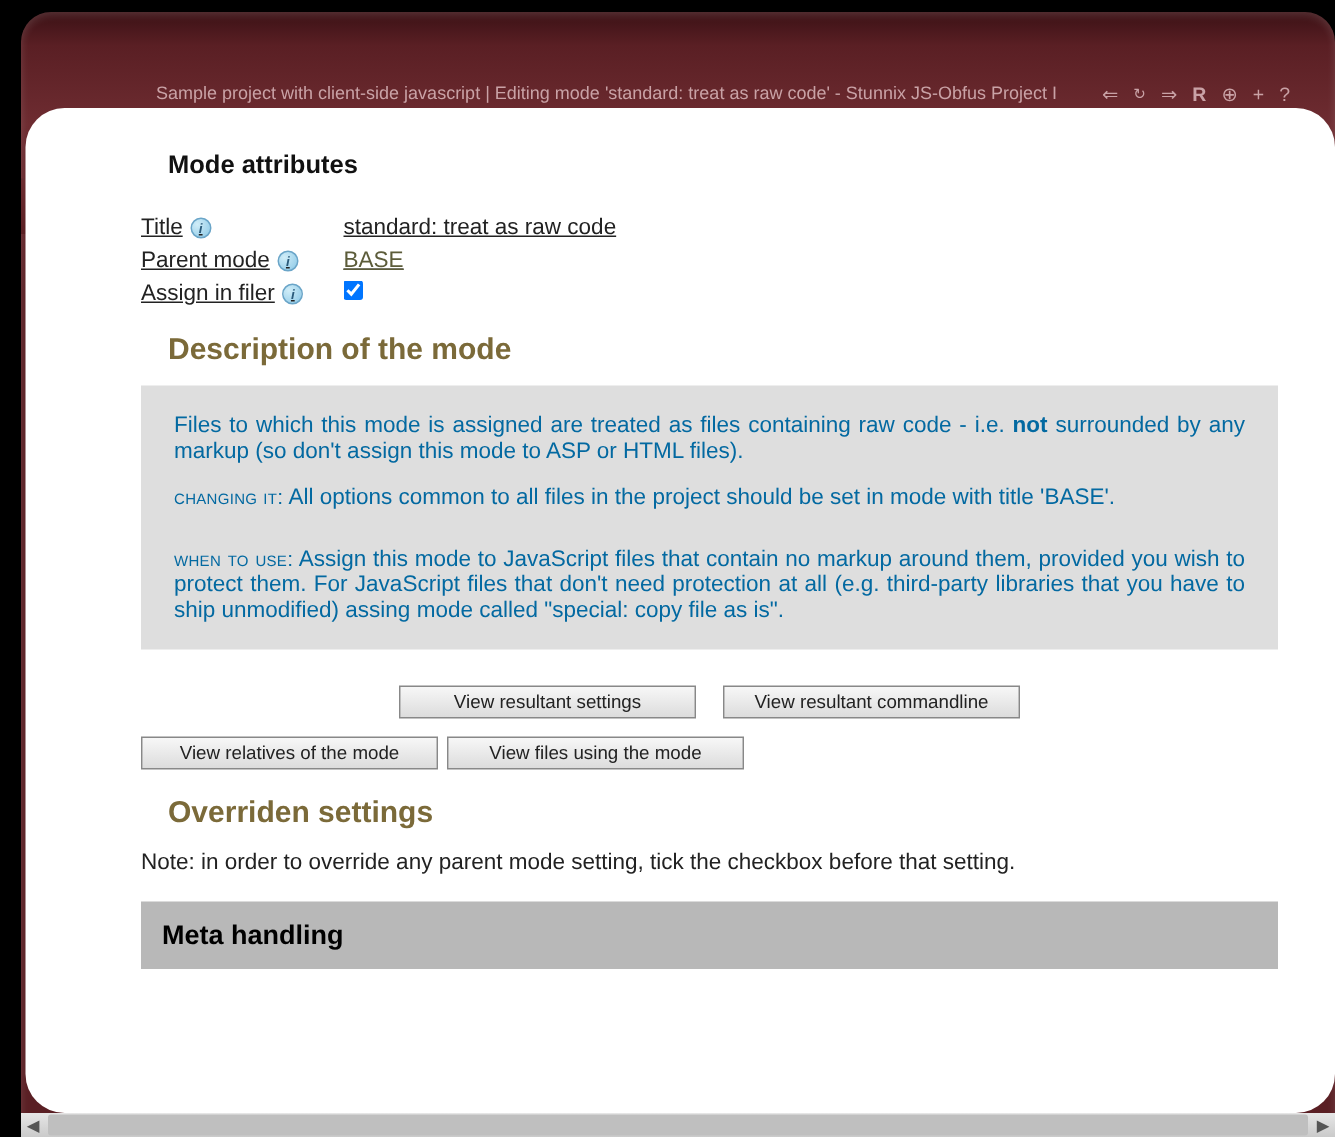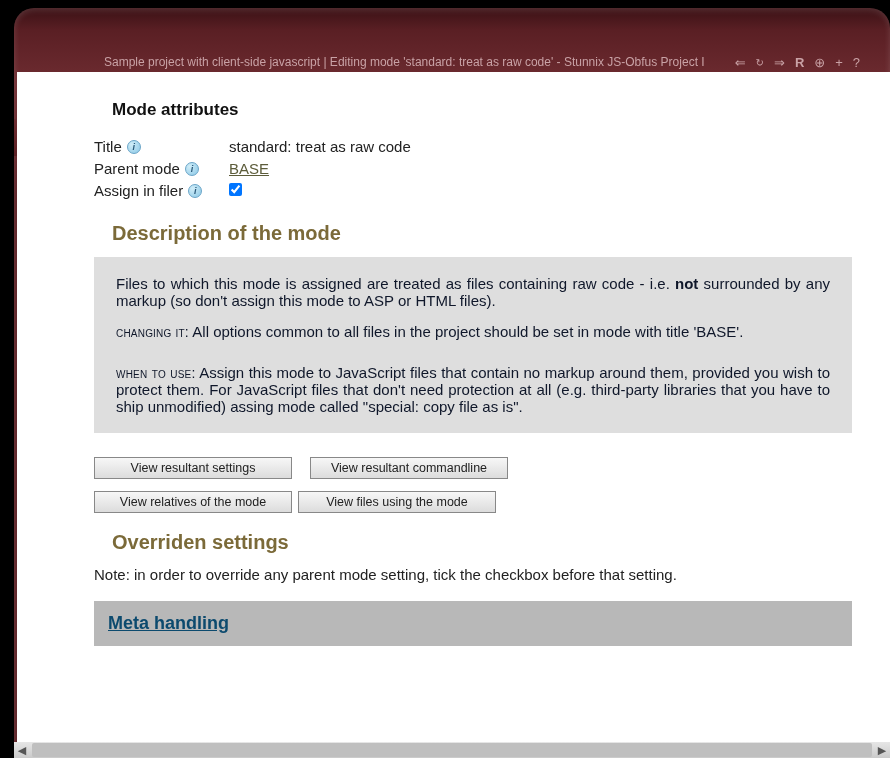--- a/index.html
+++ b/index.html
@@ -63,37 +63,38 @@
       cursor: pointer;
     }
     .content-wrap {
       position: absolute;
       top: 64px;
       left: 3px;
       right: 0;
       bottom: 16px;
       background: #fff;
       overflow: hidden;
+      border-radius: 26px;
     }
     .content {
       padding: 28px 38px 0 60px;
     }
     h2.mode-attr {
       font-size: 17px;
       font-weight: bold;
       color: #111;
       margin-left: 35px;
       margin-bottom: 18px;
     }
     .attr-table {
       margin-left: 17px;
       font-size: 15px;
       color: #222;
     }
-    .attr-row { display: flex; align-items: flex-start; height: 22px; }
+    .attr-row { display: flex; align-items: flex-end; height: 22px; text-decoration: underline; }
     .attr-label { width: 135px; display: flex; align-items: center; gap: 5px; }
     .attr-value { }
     .info-icon {
       display: inline-flex;
       width: 14px;
       height: 14px;
       border-radius: 50%;
       background: radial-gradient(circle at 30% 30%, #d0edf8, #8bc8e6);
       border: 1px solid #6aa5c8;
       align-items: center;
@@ -117,34 +118,35 @@
       font-weight: bold;
       color: #7b6a39;
       margin: 18px 0 12px 35px;
     }
     .desc-box {
       background: #dedede;
       padding: 18px 22px 18px 22px;
       margin-left: 17px;
       margin-right: 0;
       font-size: 15px;
-      color: #0f172a;
+      color: #0369a1;
     }
     .desc-box p { margin-bottom: 14px; text-align: justify; }
     .desc-box p:last-child { margin-bottom: 0; }
     .smallcaps {
       font-variant: small-caps;
       font-size: 14px;
       font-weight: normal;
       letter-spacing: 0.2px;
     }
     .button-row {
       margin: 24px 0 6px 17px;
       display: flex;
       gap: 18px;
+      justify-content: center;
     }
     .button-row2 {
       margin: 12px 0 16px 17px;
       display: flex;
       gap: 6px;
     }
     .std-btn {
       width: 198px;
       height: 22px;
       background: linear-gradient(to bottom, #f7f7f7, #dcdcdc);
@@ -154,27 +156,26 @@
       cursor: pointer;
     }
     .note-text {
       font-size: 15px;
       color: #222;
       margin-left: 17px;
       margin-bottom: 18px;
     }
     .meta-header {
       background: #b8b8b8;
-      color: #0c4a6e;
+      color: #000000;
       font-size: 18px;
       font-weight: bold;
       padding: 12px 14px;
       margin-left: 17px;
       margin-right: 0;
-      text-decoration: underline;
     }
     .hscroll {
       position: absolute;
       bottom: 0;
       left: 0;
       right: 0;
       height: 16px;
       background: linear-gradient(to bottom, #e6e6e6, #cacaca);
       display: flex;
       align-items: center;

